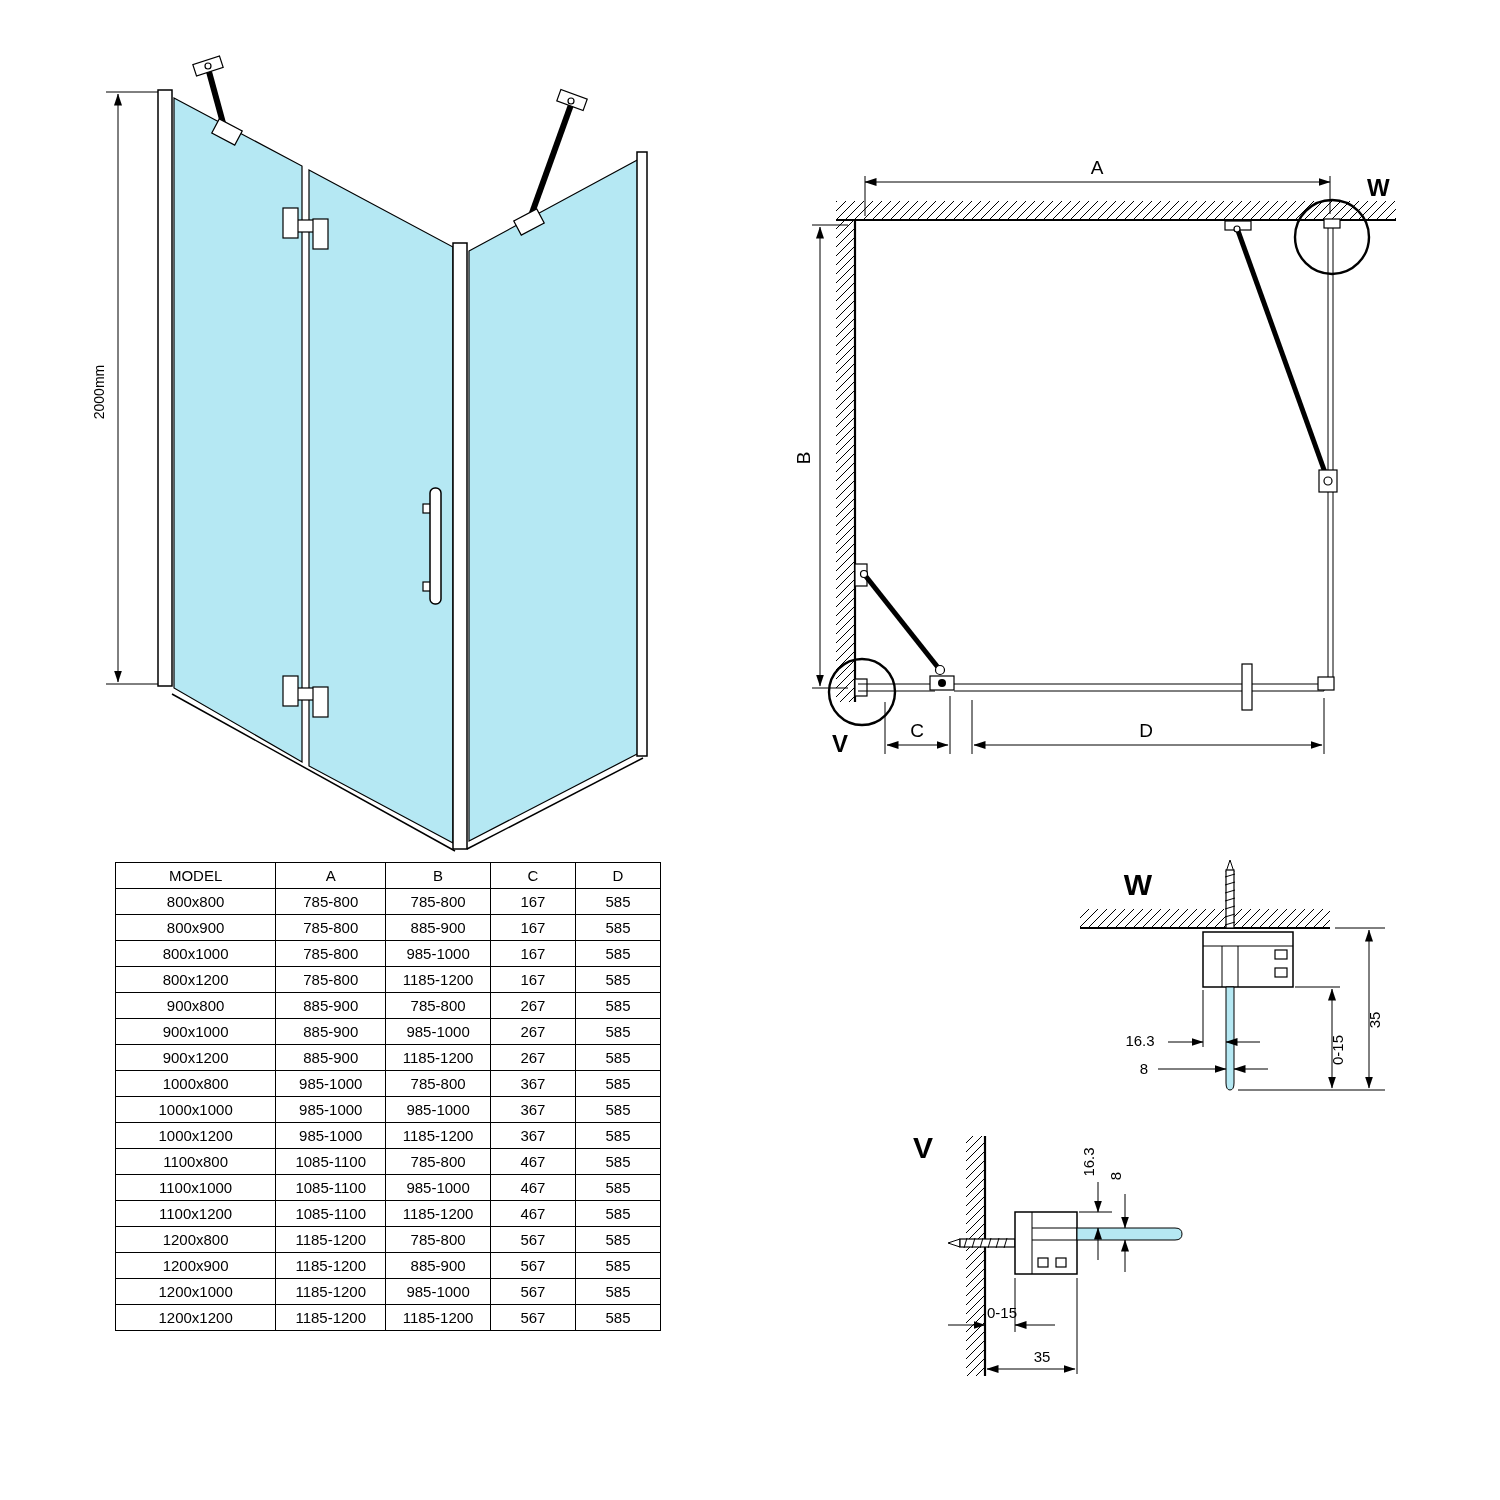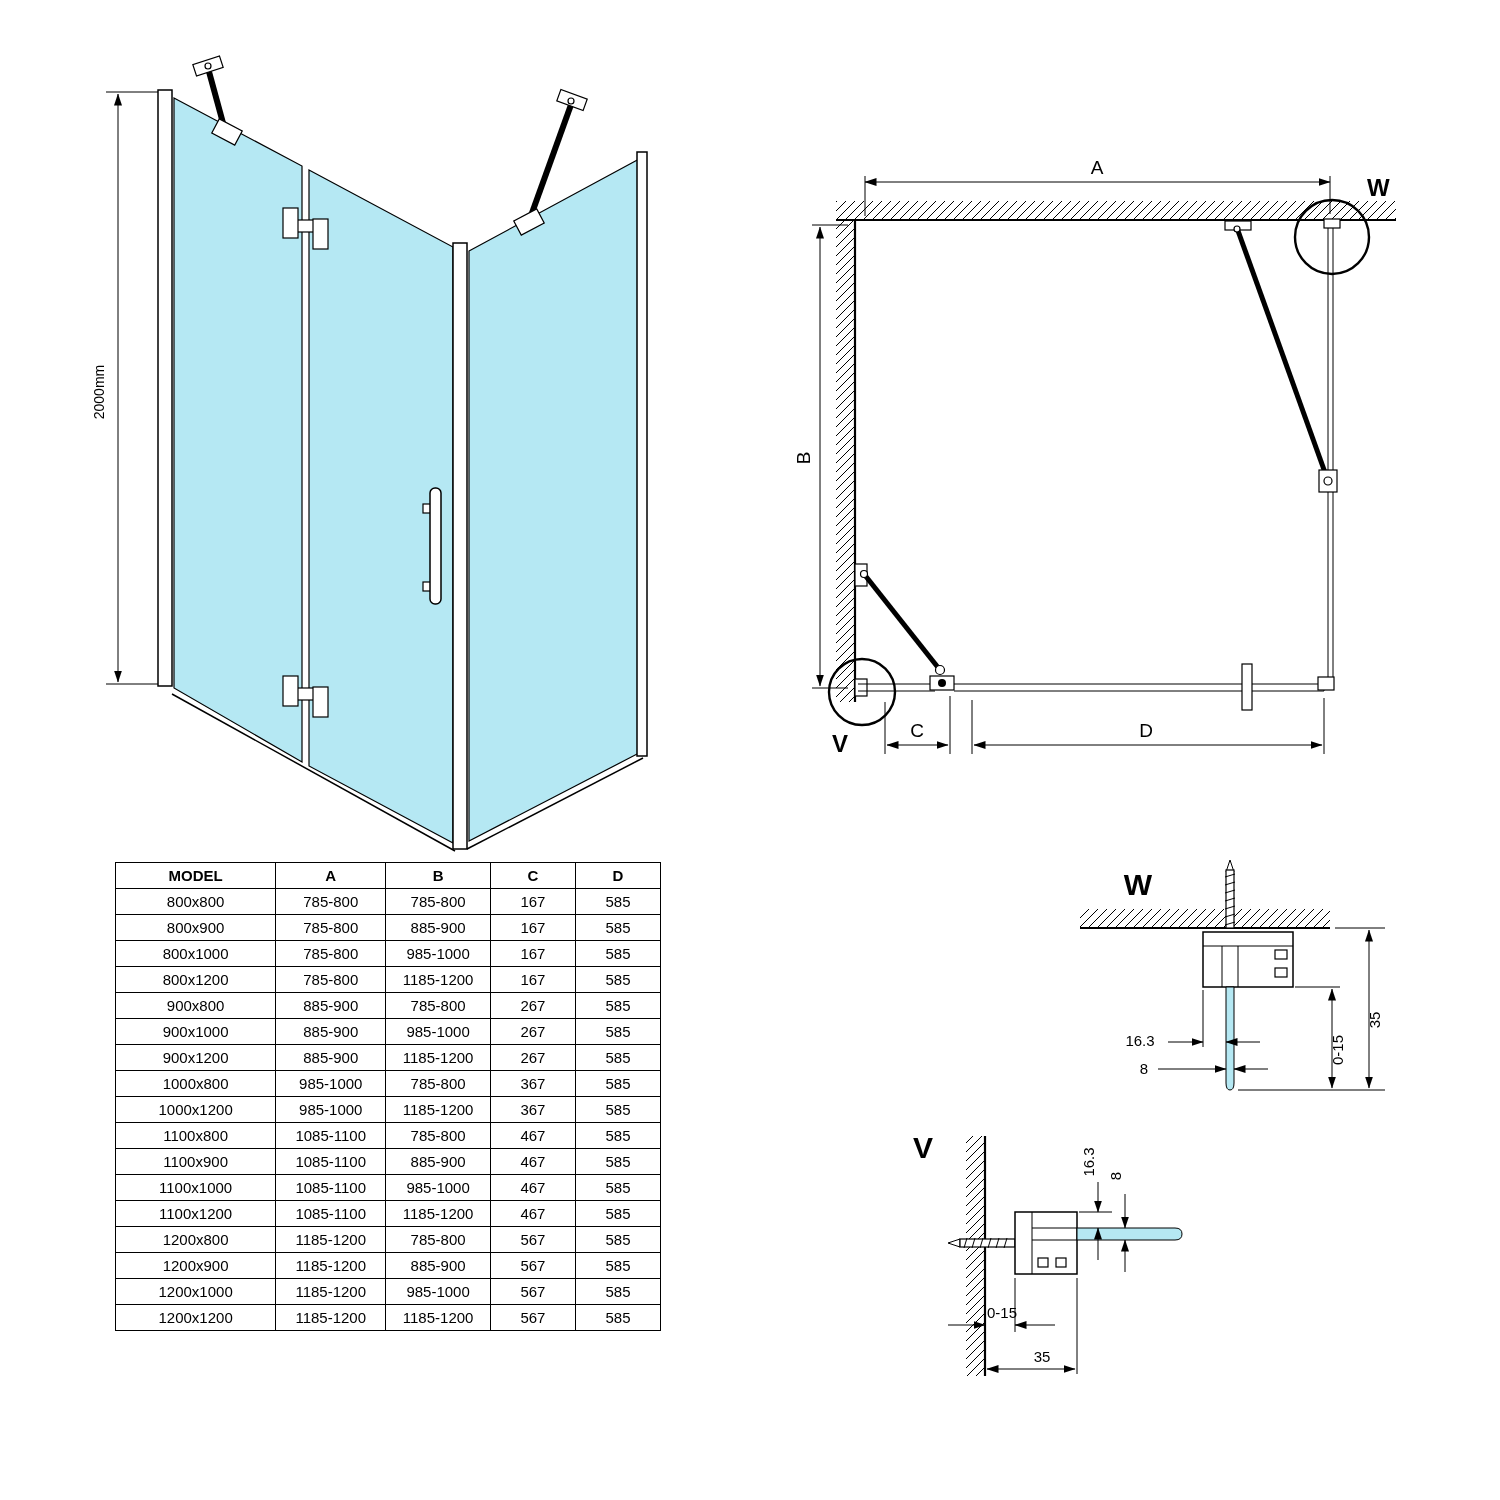--- a/index.html
+++ b/index.html
@@ -17,21 +17,21 @@
   .wfill  { fill:#fff; stroke:#000; stroke-width:1.2; }
   .wfill15{ fill:#fff; stroke:#000; stroke-width:1.5; }
   .dim-sm { font-size:14px; }
   .dim-15 { font-size:15px; }
   .dim-lg { font-size:19px; }
   .lbl-bold { font-size:24px; font-weight:bold; }
   .title-lg { font-size:30px; font-weight:bold; }
   .table-wrap { left:115px; top:862px; width:546px; }
   table.sizes { border-collapse:collapse; width:100%; table-layout:fixed; }
   .sizes th, .sizes td { border:1.5px solid #000; text-align:center; font-size:15px; height:26px; padding:0 3px; white-space:nowrap; }
-  .sizes th { font-weight:bold; }
+  .sizes th { font-weight:normal; }
 </style>
 </head>
 <body>
 
 <div class="sheet">
 
   <svg class="abs" style="left:80px; top:40px;" width="620" height="830" viewBox="0 0 620 830">
     <defs>
       <marker id="arrIso" viewBox="0 0 12 8" markerWidth="12" markerHeight="8" refX="11.5" refY="4" orient="auto-start-reverse" markerUnits="userSpaceOnUse">
         <path d="M0,0 L12,4 L0,8 Z" fill="#000"></path>
@@ -375,37 +375,37 @@
             <td>585</td>
           </tr>
           <tr>
             <td>1000x800</td>
             <td>985-1000</td>
             <td>785-800</td>
             <td>367</td>
             <td>585</td>
           </tr>
           <tr>
+            <td>1000x1000</td>
+            <td>985-1000</td>
+            <td>985-1000</td>
+            <td>367</td>
+            <td>585</td>
+          </tr>
+          <tr>
             <td>1000x1200</td>
             <td>985-1000</td>
             <td>1185-1200</td>
             <td>367</td>
             <td>585</td>
           </tr>
           <tr>
             <td>1100x800</td>
             <td>1085-1100</td>
             <td>785-800</td>
-            <td>467</td>
-            <td>585</td>
-          </tr>
-          <tr>
-            <td>1100x900</td>
-            <td>1085-1100</td>
-            <td>885-900</td>
             <td>467</td>
             <td>585</td>
           </tr>
           <tr>
             <td>1100x1000</td>
             <td>1085-1100</td>
             <td>985-1000</td>
             <td>467</td>
             <td>585</td>
           </tr>

